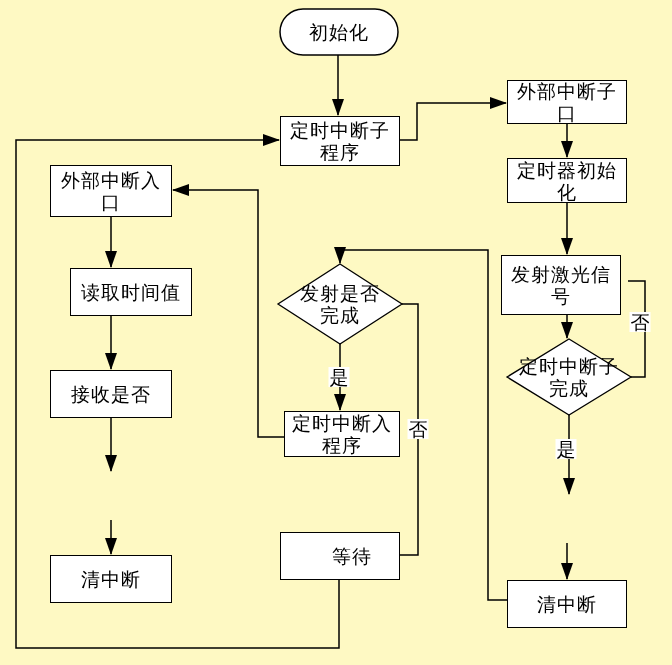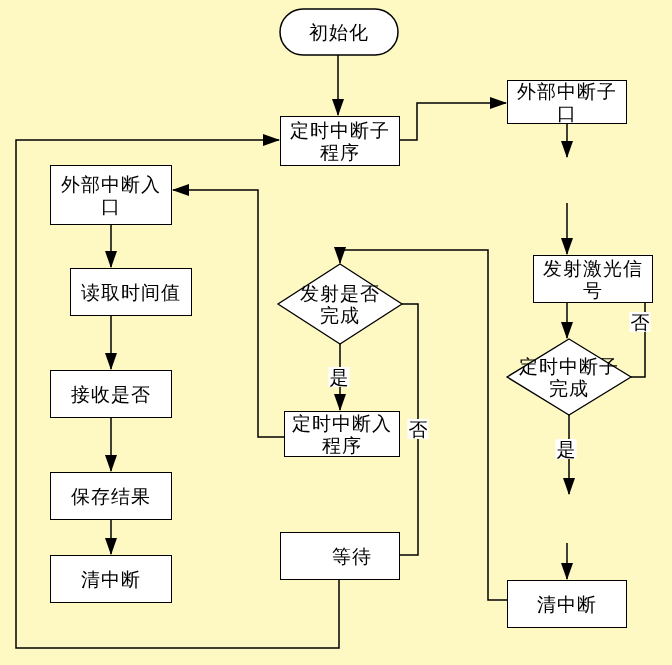--- a/index.html
+++ b/index.html
@@ -72,33 +72,34 @@
         <polygon points="569,339 631,377 569,415 507,377" fill="#fff" stroke="#000000" stroke-width="1.3"></polygon>
         <polygon points="340,264 402,304 340,344 278,304" fill="#fff" stroke="#000000" stroke-width="1.3"></polygon>
       </g>
   </svg>
   <div id="label-layer"></div>
 <div class="node-label" style="left: 280px; top: 9px; width: 118px; height: 46px;">初始化</div>
     <div class="node-label node-rect" style="left: 280px; top: 116px; width: 120px; height: 50px;">定时中断子
 程序</div>
     <div class="node-label node-rect" style="left: 507px; top: 80px; width: 120px; height: 44px;">外部中断子
 口</div>
-    <div class="node-label node-rect" style="left: 533px; top: 255px; width: 120px; height: 48px;">发射激光信
+    <div class="node-label node-rect" style="left: 507px; top: 158px; width: 120px; height: 45px;">定时器初始
+化</div>
+    <div class="node-label node-rect" style="left: 501px; top: 255px; width: 120px; height: 60px;">发射激光信
 号</div>
     <div class="node-label" style="left: 507px; top: 339px; width: 124px; height: 76px;">定时中断子
 完成</div>
     <div class="node-label node-rect" style="left: 507px; top: 580px; width: 120px; height: 48px;">清中断</div>
     <div class="node-label" style="left: 278px; top: 264px; width: 124px; height: 80px;">发射是否
 完成</div>
     <div class="node-label node-rect" style="left: 284px; top: 411px; width: 116px; height: 46px;">定时中断入
 程序</div>
     <div class="node-label node-rect" style="left: 280px; top: 532px; width: 120px; height: 48px; padding-left: 24px;">等待</div>
-    <div class="node-label node-rect" style="left: 50px; top: 165px; width: 122px; height: 60px;">外部中断入
+    <div class="node-label node-rect" style="left: 50px; top: 165px; width: 122px; height: 52px;">外部中断入
 口</div>
     <div class="node-label node-rect" style="left: 50px; top: 268px; width: 122px; height: 48px; margin-left: 20px;">读取时间值</div>
     <div class="node-label node-rect" style="left: 50px; top: 370px; width: 122px; height: 48px;">接收是否</div>
-    <div class="node-label node-rect" style="left: 50px; top: 472px; width: 122px; height: 48px;">保存结果</div>
     <div class="node-label node-rect" style="left: 50px; top: 555px; width: 122px; height: 48px;">清中断</div>
     <div class="edge-label" style="left: 640px; top: 322px;">否</div>
     <div class="edge-label" style="left: 566px; top: 449px;">是</div>
     <div class="edge-label" style="left: 339px; top: 377px;">是</div>
     <div class="edge-label" style="left: 418px; top: 429px;">否</div>
   </div>
 
 </body></html>

